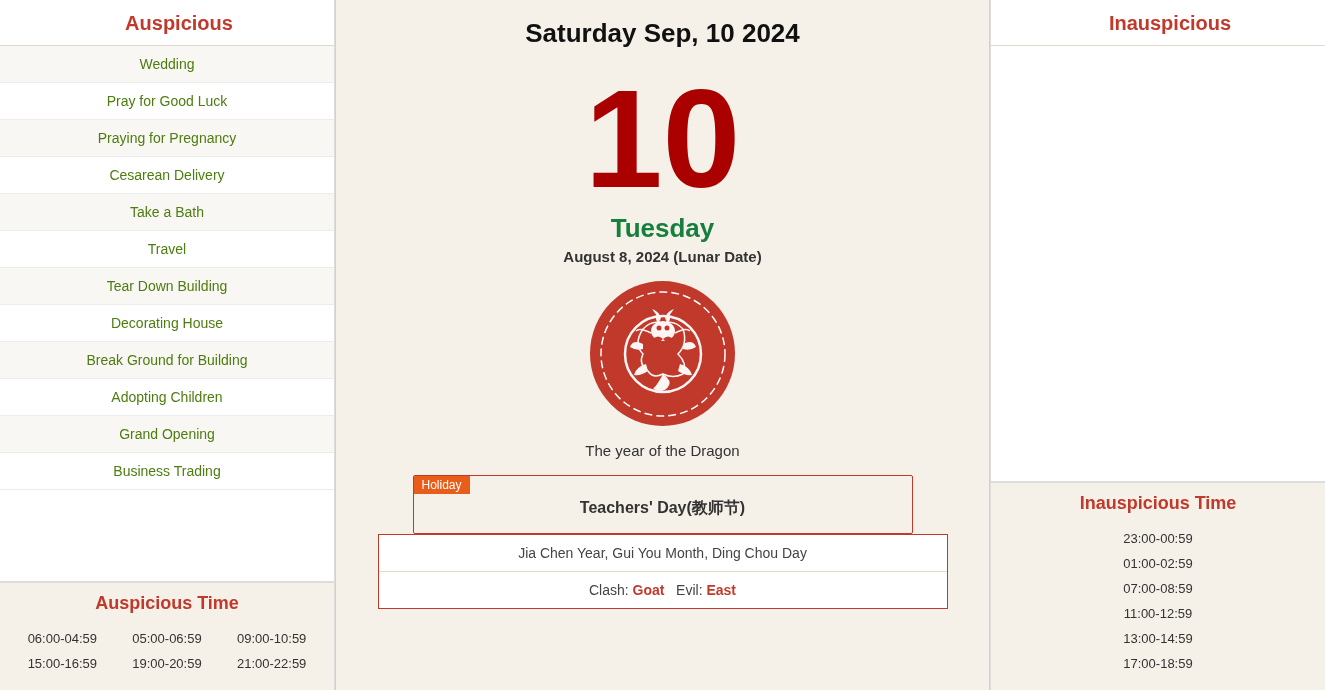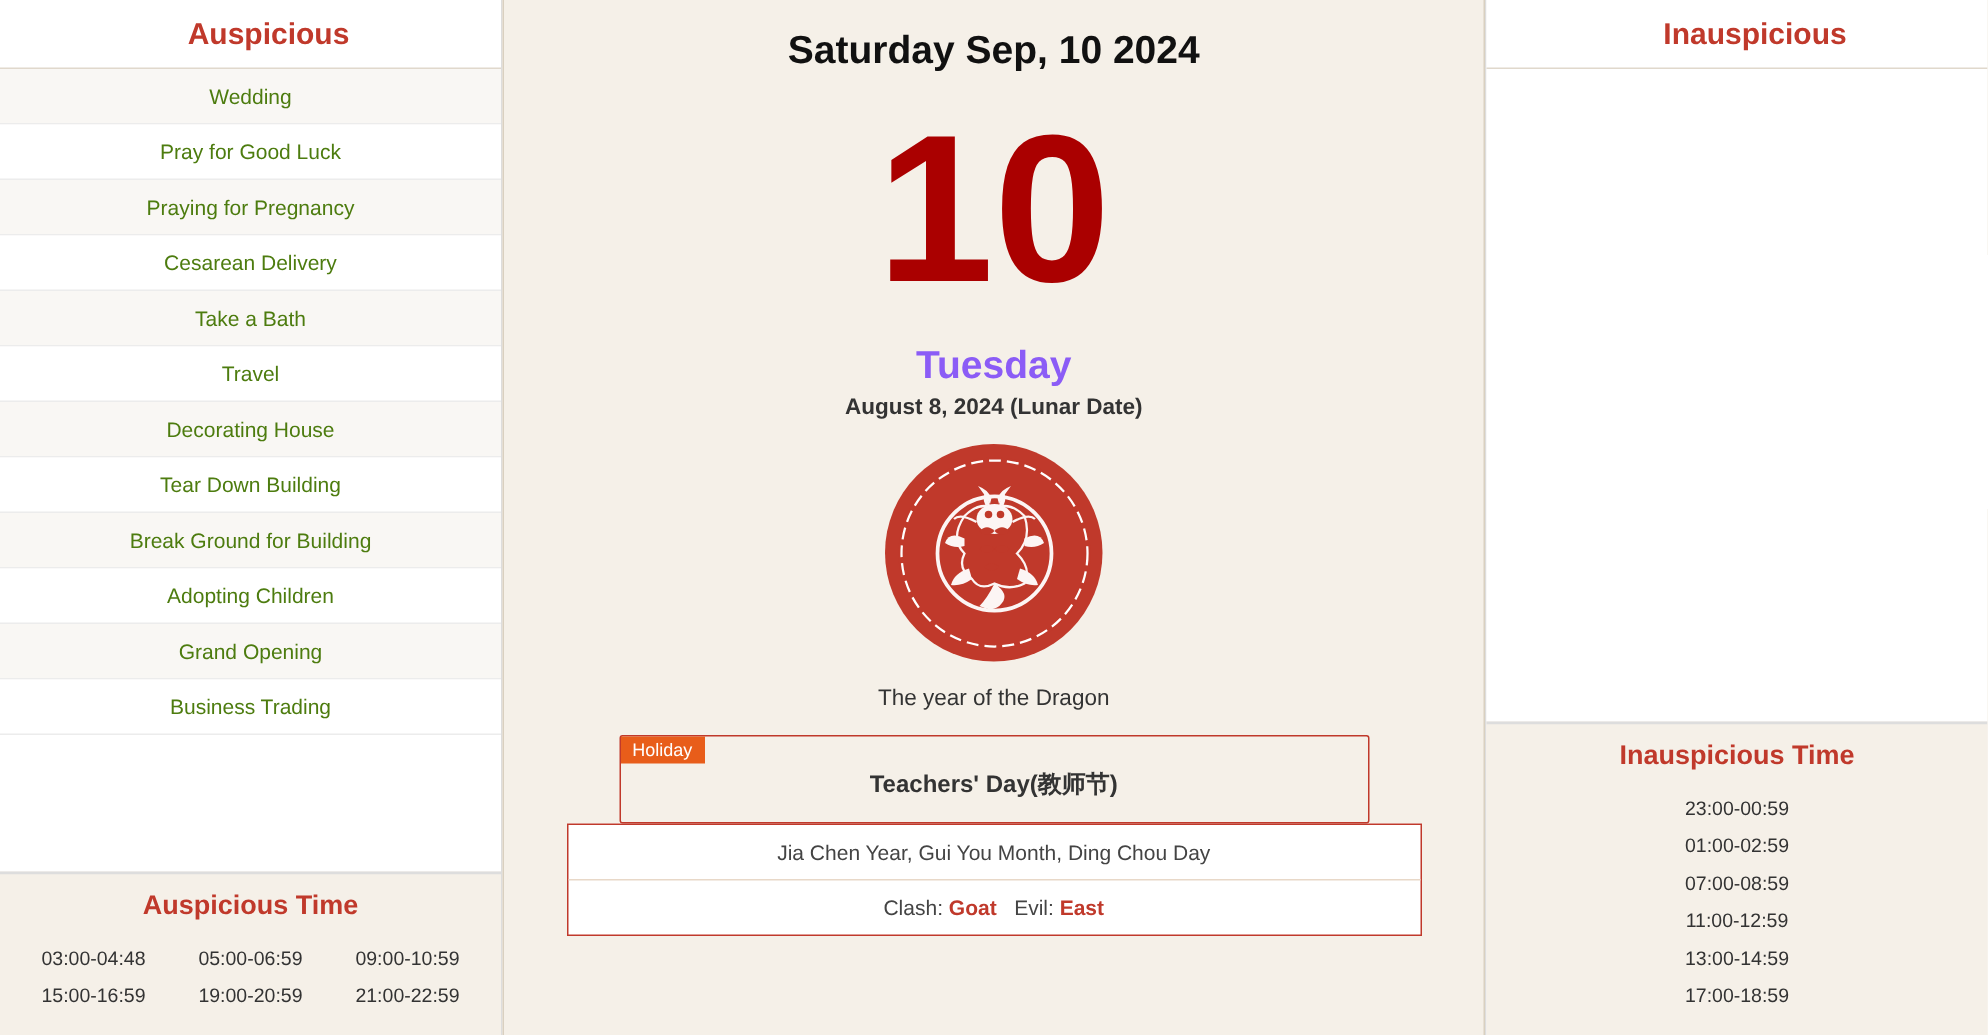--- a/index.html
+++ b/index.html
@@ -107,23 +107,23 @@
       font-weight: bold;
       color: #a00;
       line-height: 1;
       text-align: center;
       padding: 10px 0 0;
     }
 
     .day-name {
       font-size: 26px;
       font-weight: bold;
-      color: #8b5cf6;
-      text-align: center;
-      margin-top: 19px;
+      color: #15803d;
+      text-align: center;
+      margin-top: 4px;
     }
 
     .lunar-date {
       font-size: 15px;
       color: #333;
       text-align: center;
       margin-top: 4px;
     }
 
     .lunar-date span {
@@ -242,31 +242,31 @@
   <div class="panel-header">
     <span class="panel-header-title">Auspicious</span>
   </div>
   <div class="auspicious-list" id="auspicious-list">
       <div class="list-item">Wedding</div>
       <div class="list-item">Pray for Good Luck</div>
       <div class="list-item">Praying for Pregnancy</div>
       <div class="list-item">Cesarean Delivery</div>
       <div class="list-item">Take a Bath</div>
       <div class="list-item">Travel</div>
+      <div class="list-item">Tear Down Building</div>
       <div class="list-item">Decorating House</div>
-      <div class="list-item">Tear Down Building</div>
       <div class="list-item">Break Ground for Building</div>
       <div class="list-item">Adopting Children</div>
       <div class="list-item">Grand Opening</div>
       <div class="list-item">Business Trading</div>
     </div>
   <div class="time-section">
     <div class="time-header">Auspicious Time</div>
     <div class="time-grid" id="auspicious-time-grid">
-        <div class="time-slot">03:00-04:48</div>
+        <div class="time-slot">06:00-04:59</div>
         <div class="time-slot">05:00-06:59</div>
         <div class="time-slot">09:00-10:59</div>
         <div class="time-slot">15:00-16:59</div>
         <div class="time-slot">19:00-20:59</div>
         <div class="time-slot">21:00-22:59</div>
       </div>
   </div>
 </div>
 
 <div class="center-panel">

